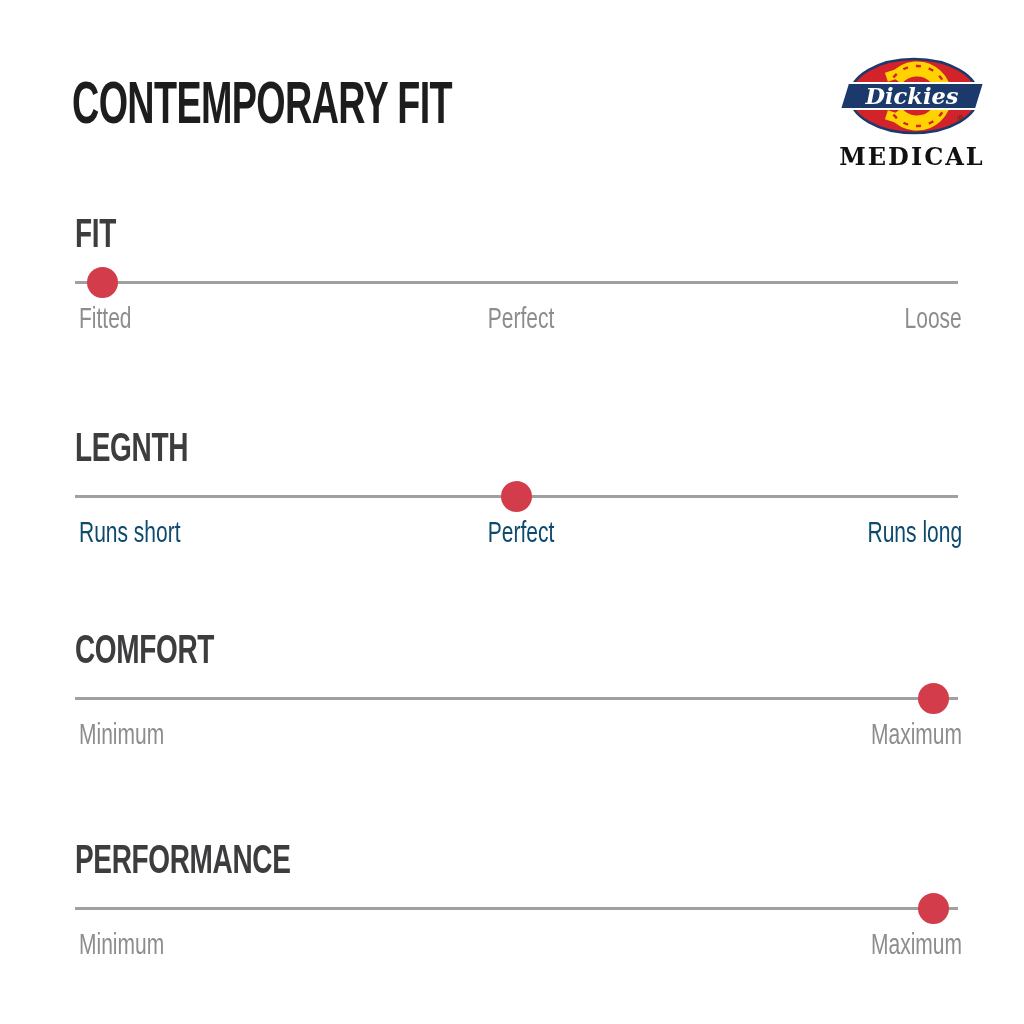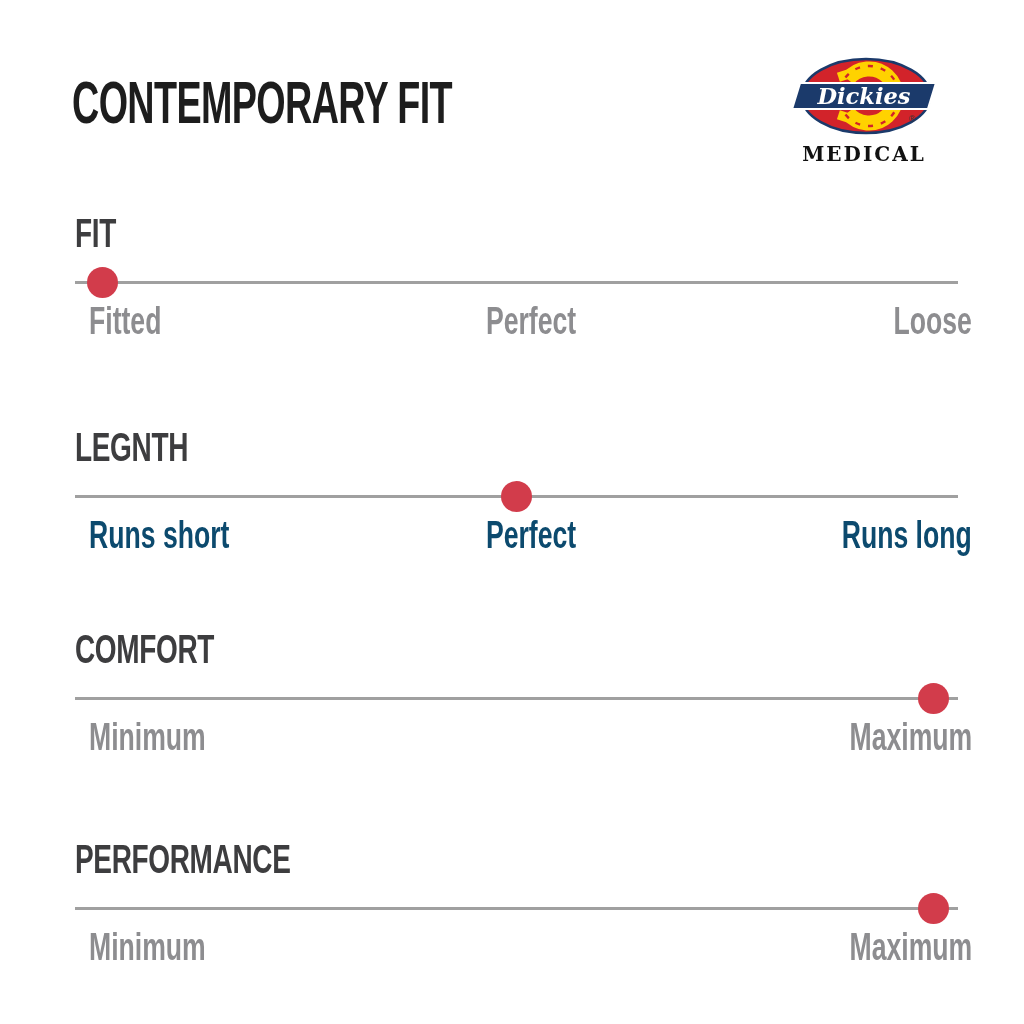--- a/index.html
+++ b/index.html
@@ -23,35 +23,35 @@
     color: #1d1d1d;
     letter-spacing: -1px;
     white-space: nowrap;
     transform: scaleX(0.64);
     transform-origin: left top;
   }
 
   
   .brand {
     position: absolute;
-    left: 788px;
+    left: 836px;
     top: 52px;
     width: 152px;
     height: 120px;
   }
   .brand svg { display: block; }
   .brand-division {
     position: absolute;
     left: 0;
     top: 90px;
     width: 100%;
     text-align: center;
     font-family: "DejaVu Serif", "Liberation Serif", serif;
     font-weight: bold;
-    font-size: 20px;
+    font-size: 24px;
     letter-spacing: 2px;
     color: #111111;
     white-space: nowrap;
   }
 
   
   .section {
     position: absolute;
     left: 75px;
     width: 883px;
@@ -82,26 +82,26 @@
     position: absolute;
     top: 54px;
     width: 31px;
     height: 31px;
     margin-left: -15.5px;
     border-radius: 50%;
     background: #d23c4b;
   }
   .labels {
     position: absolute;
-    left: 14px;
+    left: 4px;
     top: 88px;
     width: 100%;
     height: 36px;
-    font-size: 38px;
-    font-weight: bold;
+    font-size: 30px;
+    font-weight: normal;
     line-height: 1.1;
     color: #8d8d90;
     white-space: nowrap;
   }
   .lbl { position: absolute; top: 0; }
   .lbl.left   { left: 0;  transform: scaleX(0.7); transform-origin: left center; }
   .lbl.center { left: 50%; transform: translateX(-50%) scaleX(0.7); }
   .lbl.right  { right: 0; transform: scaleX(0.7); transform-origin: right center; }
 </style>
 </head>

